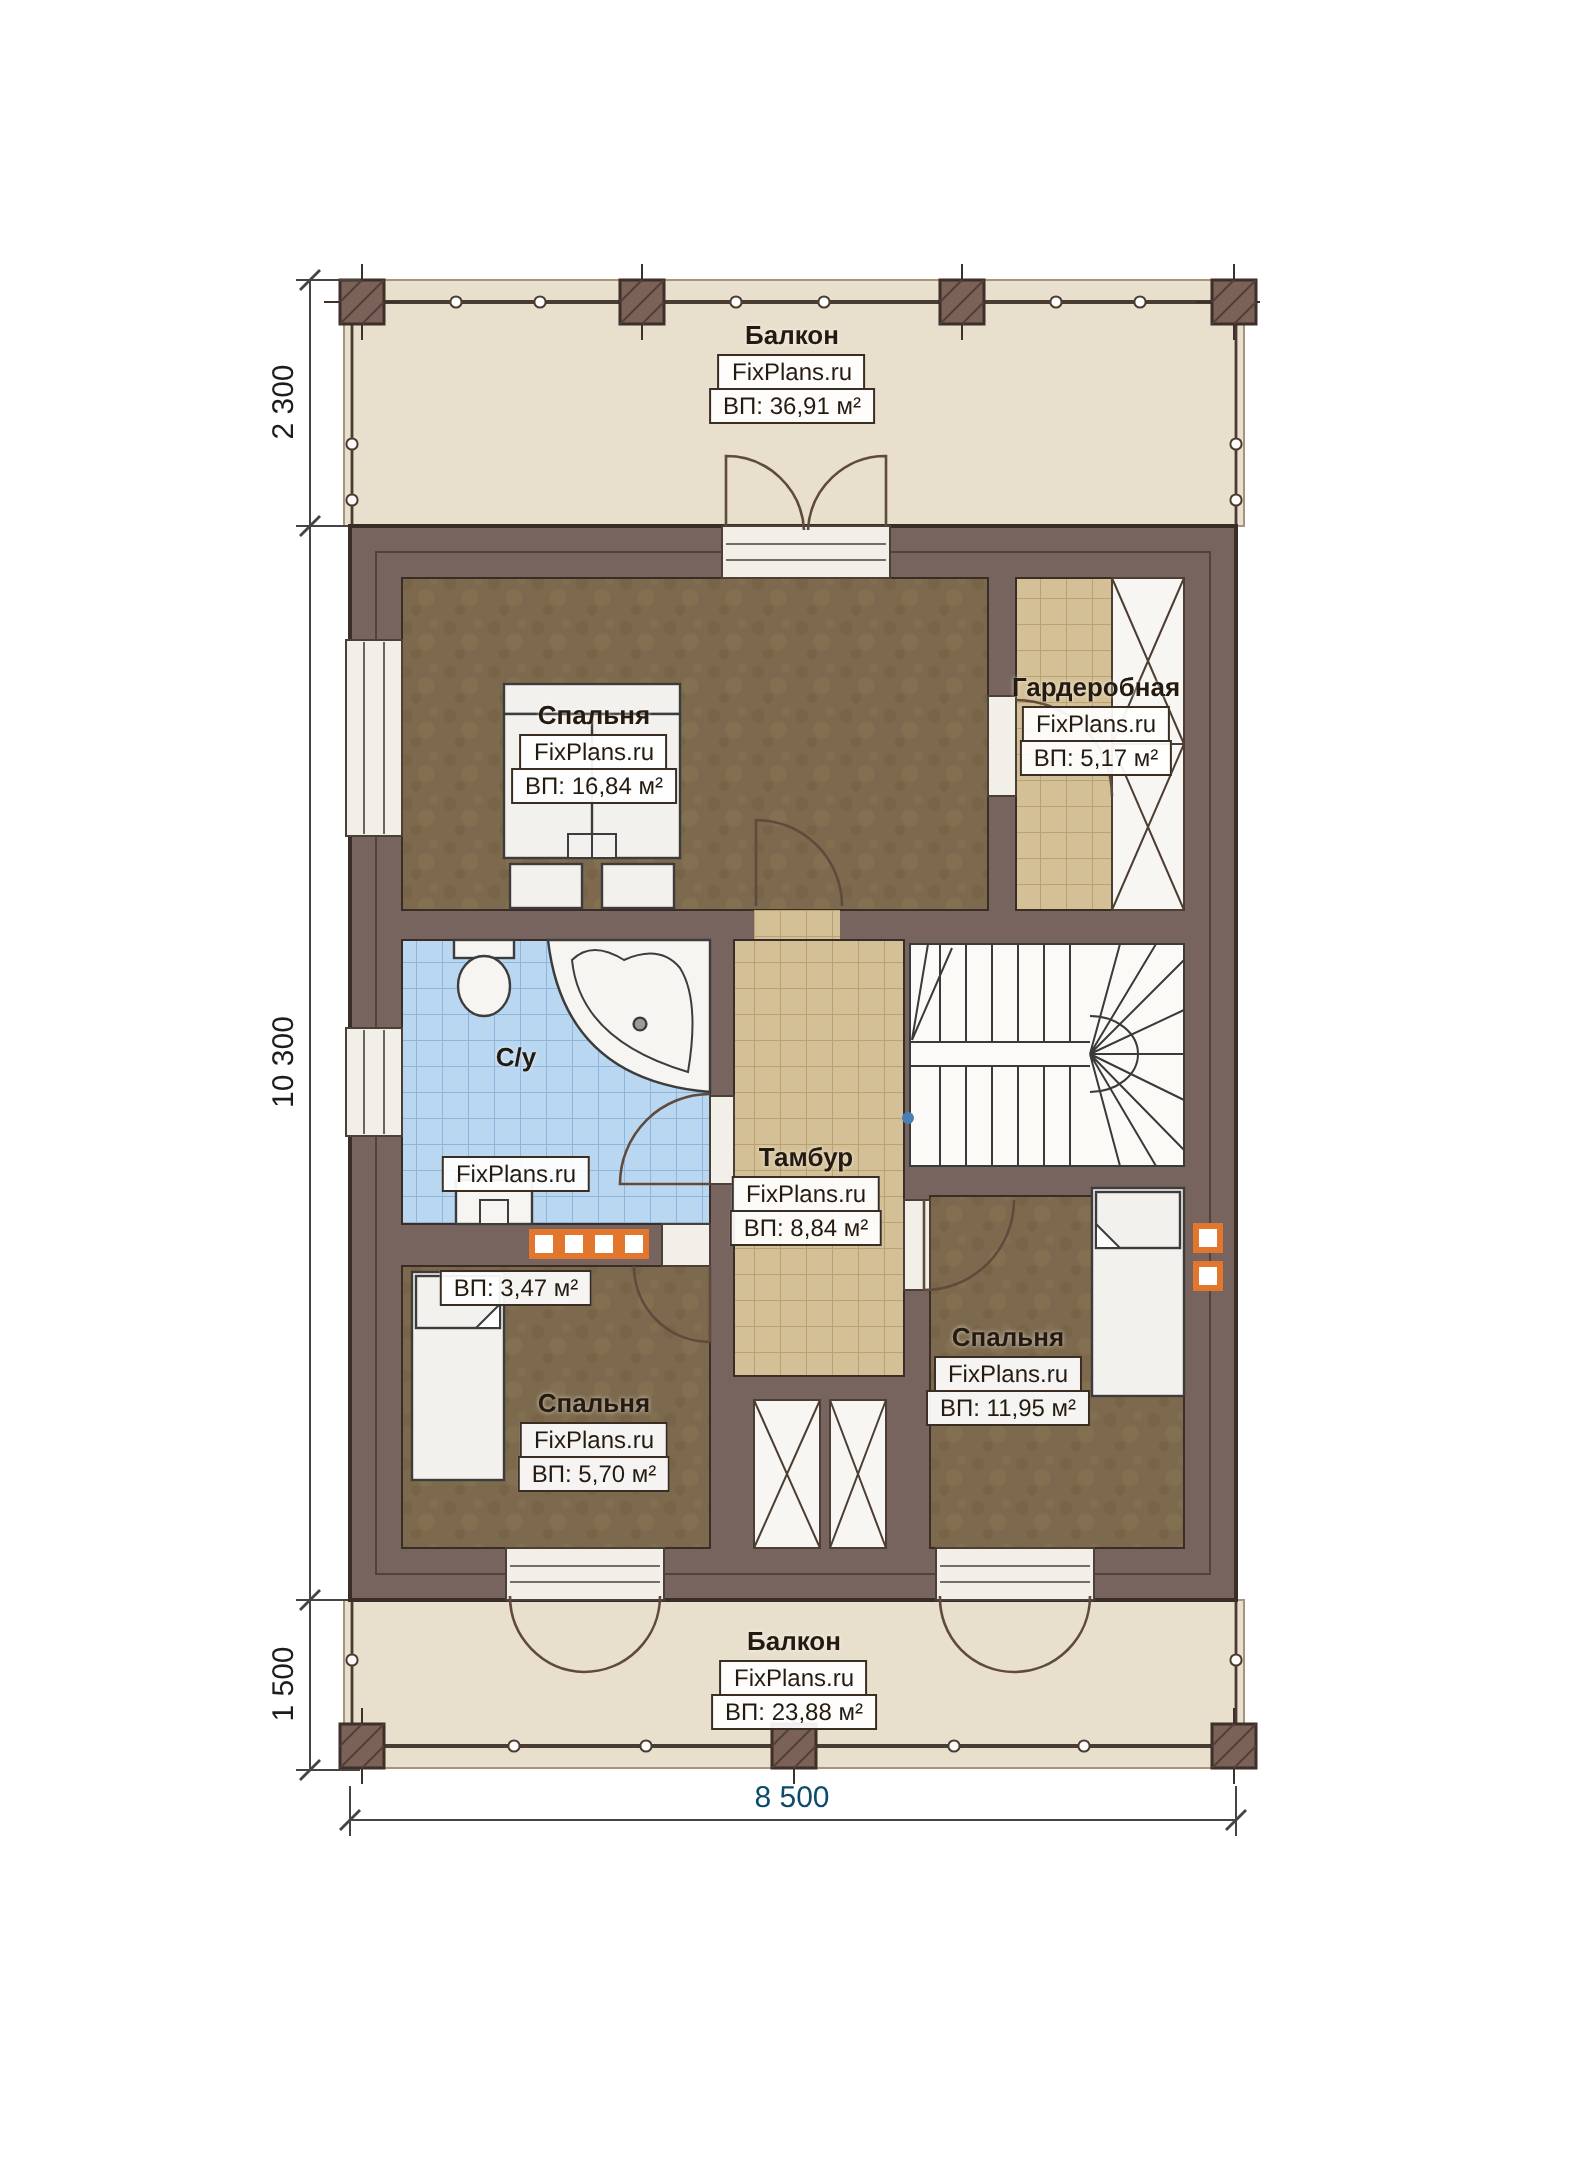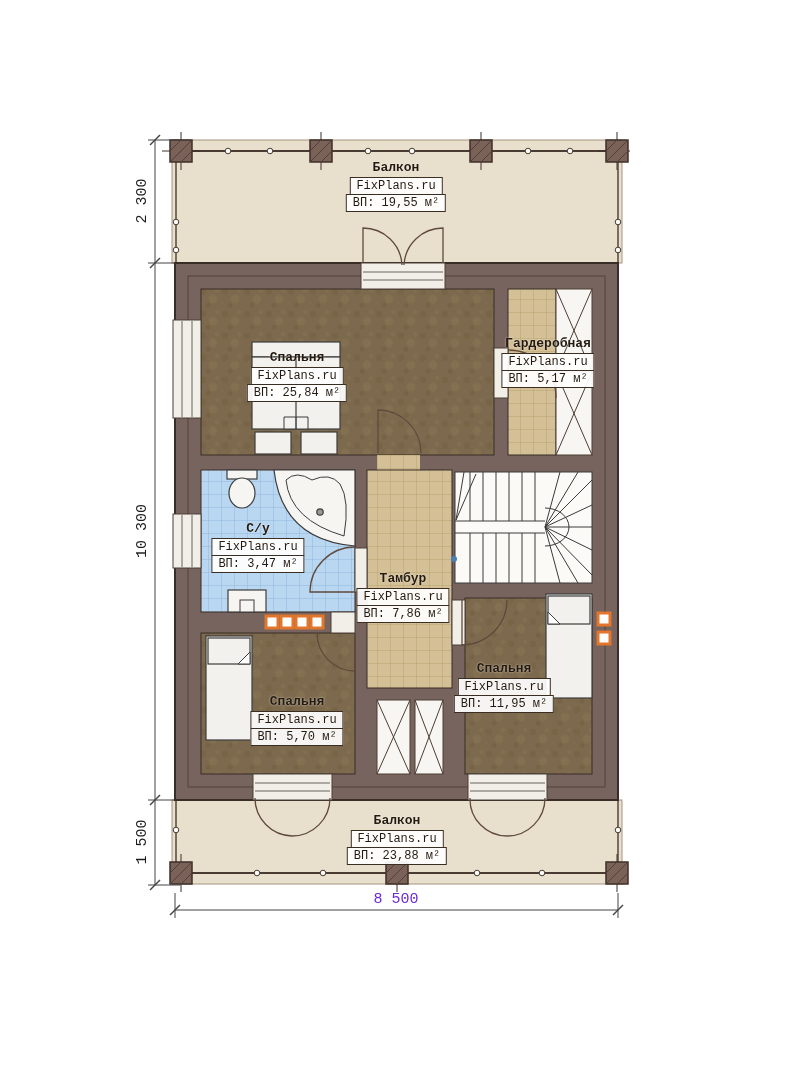--- a/index.html
+++ b/index.html
@@ -1,26 +1,26 @@
 <!DOCTYPE html>
 <html><head>
 <meta charset="utf-8">
 <style>
   html,body{margin:0;padding:0;background:#ffffff;}
   body{width:792px;height:1080px;position:relative;font-family:"Liberation Sans",sans-serif;}
-  #plan{position:relative;width:792px;height:1080px;font-family:Liberation Mono, monospace;}
+  #plan{position:relative;width:792px;height:1080px;}
   #plan svg{position:absolute;left:0;top:0;}
   .rlabel{position:absolute;transform:translateX(-50%);display:flex;flex-direction:column;align-items:center;z-index:5;}
   .rname{font-weight:bold;font-size:13px;color:#241a10;white-space:nowrap;margin-bottom:2px;
          text-shadow:0 0 2px rgba(255,255,255,.7);}
   .rbox{border:1.4px solid #3a2d22;background:rgba(255,255,255,.93);padding:0 6px;font-size:12px;
         line-height:16px;color:#241a10;white-space:nowrap;text-align:center;}
   .rbox.second{margin-top:-1.4px;}
   .dimv{position:absolute;transform:translate(-50%,-50%) rotate(-90deg);font-size:15px;color:#1c1c1c;white-space:nowrap;z-index:5;}
-  .dimh{position:absolute;transform:translate(-50%,-50%);font-size:15px;color:#6d28d9;white-space:nowrap;z-index:5;}
+  .dimh{position:absolute;transform:translate(-50%,-50%);font-size:15px;color:#0c4a6e;white-space:nowrap;z-index:5;}
 </style>
 </head>
 <body>
 
 <div id="plan">
 
 <svg width="792" height="1080" viewBox="0 0 792 1080">
   <defs>
     <pattern id="brownFloor" width="22" height="22" patternUnits="userSpaceOnUse">
       <rect width="22" height="22" fill="#7d6a4e"></rect>
@@ -243,45 +243,45 @@
     <g stroke-width="1.4">
       <line x1="170" y1="915" x2="180" y2="905"></line>
       <line x1="613" y1="915" x2="623" y2="905"></line>
     </g>
   </g>
 </svg>
 
   <div class="rlabel" style="left:396px;top:160px;">
     <div class="rname">Балкон</div>
     <div class="rbox">FixPlans.ru</div>
-    <div class="rbox second">ВП: 19,55 м²</div>
+    <div class="rbox second">ВП: 36,91 м²</div>
   </div>
 
   <div class="rlabel" style="left:297px;top:350px;">
     <div class="rname">Спальня</div>
     <div class="rbox">FixPlans.ru</div>
-    <div class="rbox second">ВП: 25,84 м²</div>
+    <div class="rbox second">ВП: 16,84 м²</div>
   </div>
 
   <div class="rlabel" style="left:548px;top:336px;">
     <div class="rname">Гардеробная</div>
     <div class="rbox">FixPlans.ru</div>
     <div class="rbox second">ВП: 5,17 м²</div>
   </div>
 
-  <div class="rlabel" style="left:258px;top:521px;">
+  <div class="rlabel" style="left:258px;top:521px;gap:40px;">
     <div class="rname">С/у</div>
     <div class="rbox">FixPlans.ru</div>
     <div class="rbox second">ВП: 3,47 м²</div>
   </div>
 
   <div class="rlabel" style="left:403px;top:571px;">
     <div class="rname">Тамбур</div>
     <div class="rbox">FixPlans.ru</div>
-    <div class="rbox second">ВП: 7,86 м²</div>
+    <div class="rbox second">ВП: 8,84 м²</div>
   </div>
 
   <div class="rlabel" style="left:297px;top:694px;">
     <div class="rname">Спальня</div>
     <div class="rbox">FixPlans.ru</div>
     <div class="rbox second">ВП: 5,70 м²</div>
   </div>
 
   <div class="rlabel" style="left:504px;top:661px;">
     <div class="rname">Спальня</div>

